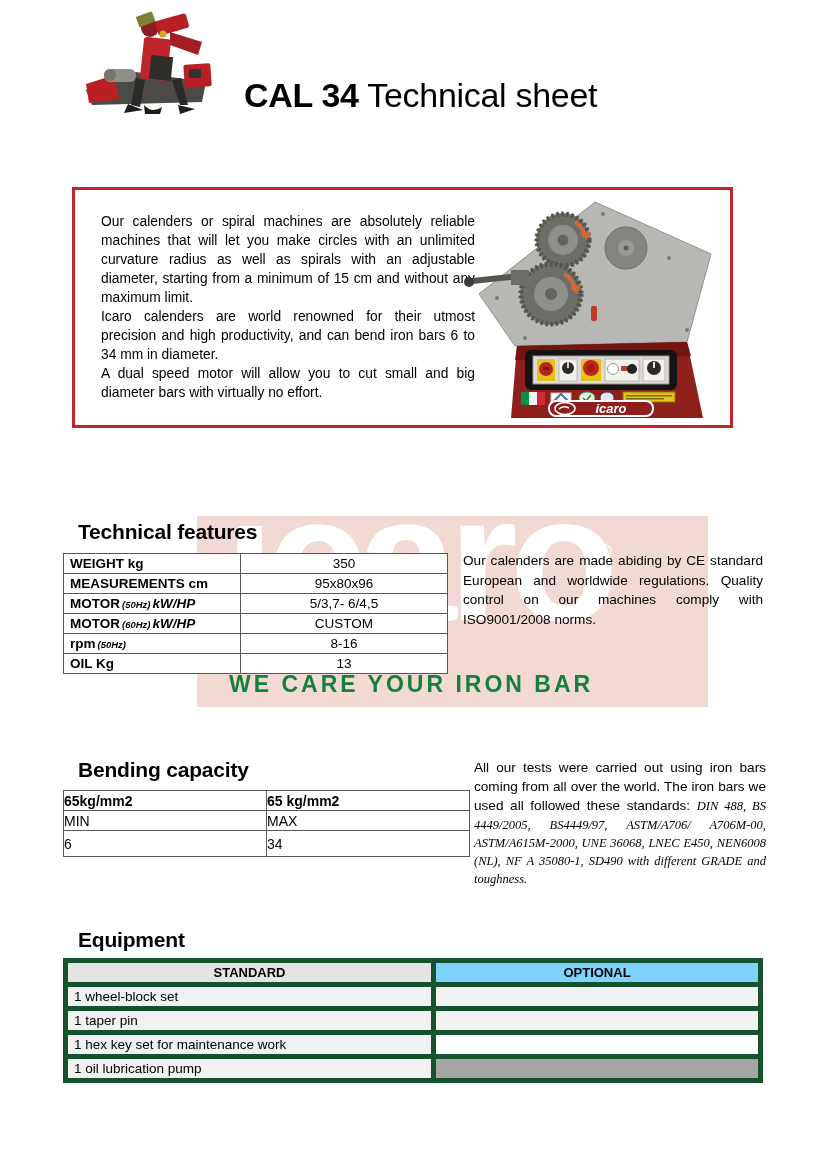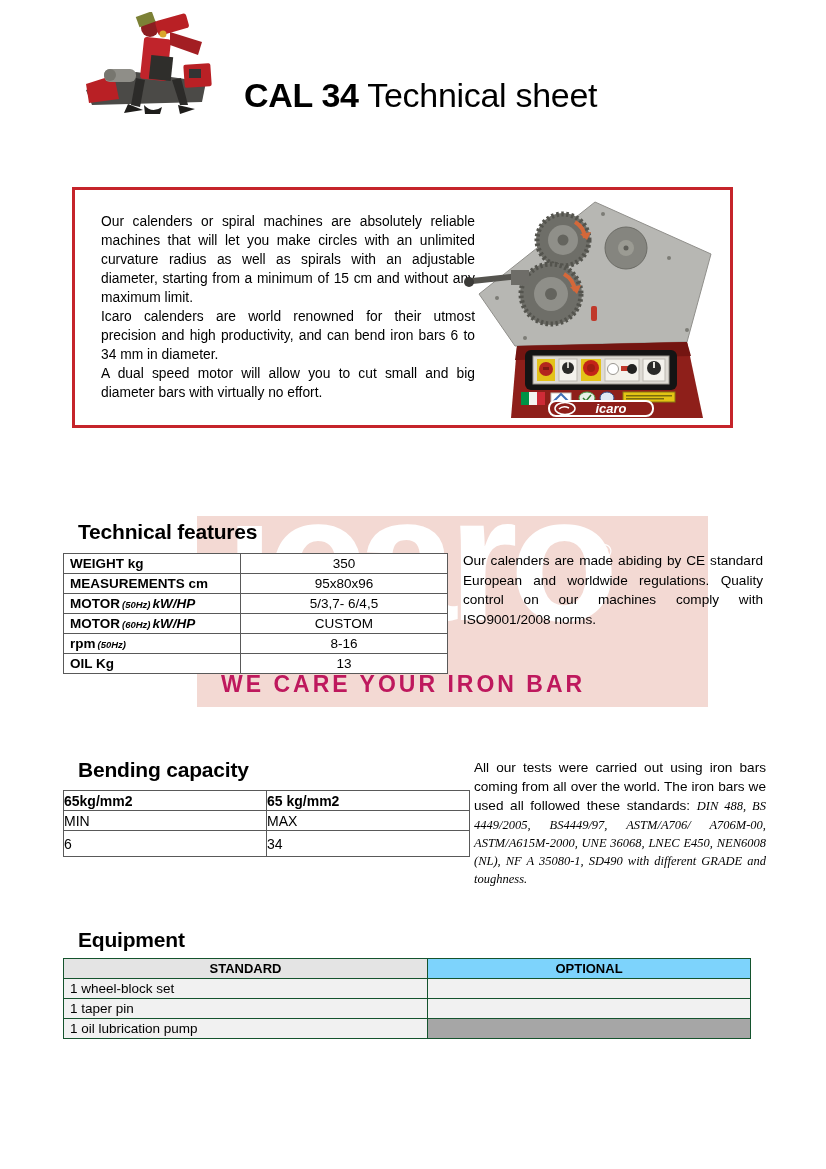--- a/index.html
+++ b/index.html
@@ -13,21 +13,21 @@
   .doc-title .t-bold{font-weight:bold;}
   
   .intro-box{position:absolute;left:72px;top:187px;width:655px;height:235px;border:3px solid #c5242a;background:#fff;}
   .intro-text{position:absolute;left:10px;top:22px;width:374px;font-size:13.8px;line-height:19px;text-align:justify;margin-left:16px;}
   .intro-text p{margin:0;}
   .product-photo{position:absolute;left:388px;top:6px;}
   
   .watermark{position:absolute;left:197px;top:516px;width:511px;height:191px;background:#f3d9d3;overflow:hidden;}
   .wm-brand{position:absolute;left:28px;top:-46px;font-size:178px;font-weight:bold;color:#ffffff;letter-spacing:-8px;line-height:1;}
   .wm-reg{position:absolute;left:400px;top:24px;font-size:20px;color:#ffffff;font-weight:bold;}
-  .wm-tagline{position:absolute;left:24px;top:155px;font-size:23px;font-weight:bold;color:#be185d;letter-spacing:3px;white-space:nowrap;}
+  .wm-tagline{position:absolute;left:32px;top:155px;font-size:23px;font-weight:bold;color:#15803d;letter-spacing:3px;white-space:nowrap;}
   
   .section-heading{position:absolute;font-size:21px;font-weight:bold;letter-spacing:-0.2px;}
   .h-tf{left:78px;top:520px;}
   .h-bc{left:78px;top:758px;}
   .h-eq{left:78px;top:928px;}
   
   table{border-collapse:collapse;table-layout:fixed;}
   .tf-table{position:absolute;left:63px;top:553px;width:385px;}
   .tf-table td{border:1px solid #595959;height:19px;font-size:13.5px;padding:0;background:#fff;}
   .tf-table .c-label{width:170px;padding-left:6px;font-weight:bold;white-space:nowrap;}
@@ -39,21 +39,21 @@
   .bc-table{position:absolute;left:63px;top:790px;width:404px;}
   .bc-table td{border:1px solid #595959;font-size:14px;text-align:left;padding:0;background:#fff;width:202px;}
   .bc-table .r-head td{height:19px;font-weight:bold;}
   .bc-table .r-mid td{height:19px;}
   .bc-table .r-val td{height:25px;}
   .bc-side{position:absolute;left:474px;top:758px;width:292px;text-align:justify;}
   .bc-side .normal{font-size:13.6px;line-height:19px;}
   .bc-side .standards{font-family:"Liberation Serif",serif;font-style:italic;font-size:12.5px;line-height:15px;}
   
   .eq-table{position:absolute;left:63px;top:958px;width:685px;}
-  .eq-table th,.eq-table td{border:1px solid #14532d;height:19px;font-size:13.5px;padding:0;margin-left:20px;}
+  .eq-table th,.eq-table td{border:5px solid #14532d;height:19px;font-size:13.5px;padding:0;margin-left:20px;}
   .eq-table th{font-size:13px;font-weight:bold;text-align:center;}
   .eq-table .th-standard{width:363px;background:#e4e4e4;}
   .eq-table .th-optional{width:322px;background:#7dd3fc;}
   .eq-table .cell-std{background:#f1f1f1;text-align:left;padding-left:6px;}
   .eq-table .cell-opt{background:#f1f1f1;}
   .eq-table .cell-opt.bg-white{background:#ffffff;}
   .eq-table .cell-opt.bg-gray{background:#a6a6a6;}
 </style>
 </head>
 <body>
@@ -263,19 +263,23 @@
     <tbody>
       <tr>
         <td class="cell-std">1 wheel-block set</td>
         <td class="cell-opt"></td>
       </tr>
       <tr>
         <td class="cell-std">1 taper pin</td>
         <td class="cell-opt"></td>
       </tr>
       <tr>
+        <td class="cell-std">1 hex key set for maintenance work</td>
+        <td class="cell-opt bg-white"></td>
+      </tr>
+      <tr>
         <td class="cell-std">1 oil lubrication pump</td>
         <td class="cell-opt bg-gray"></td>
       </tr>
     </tbody>
   </table>
 
 </div>
 
 </body></html>

